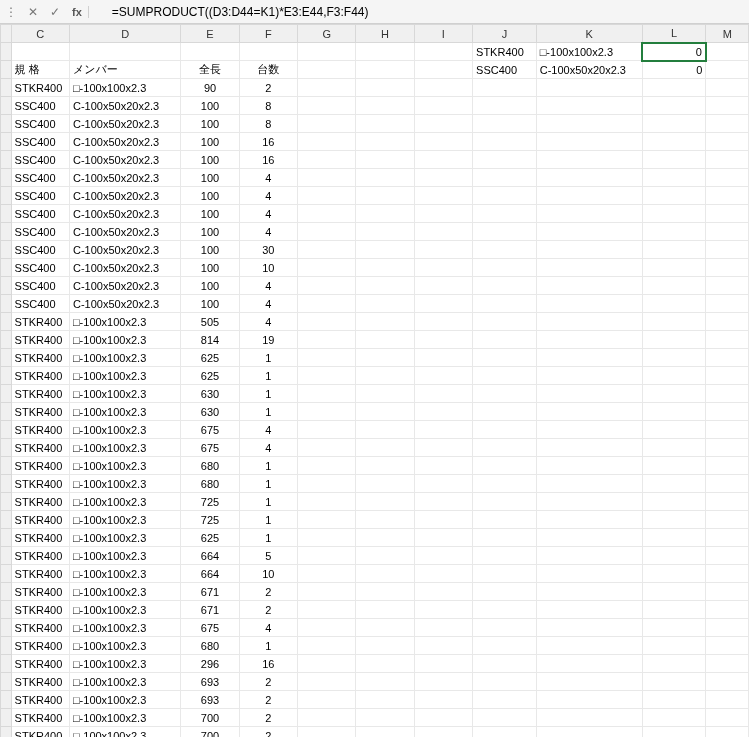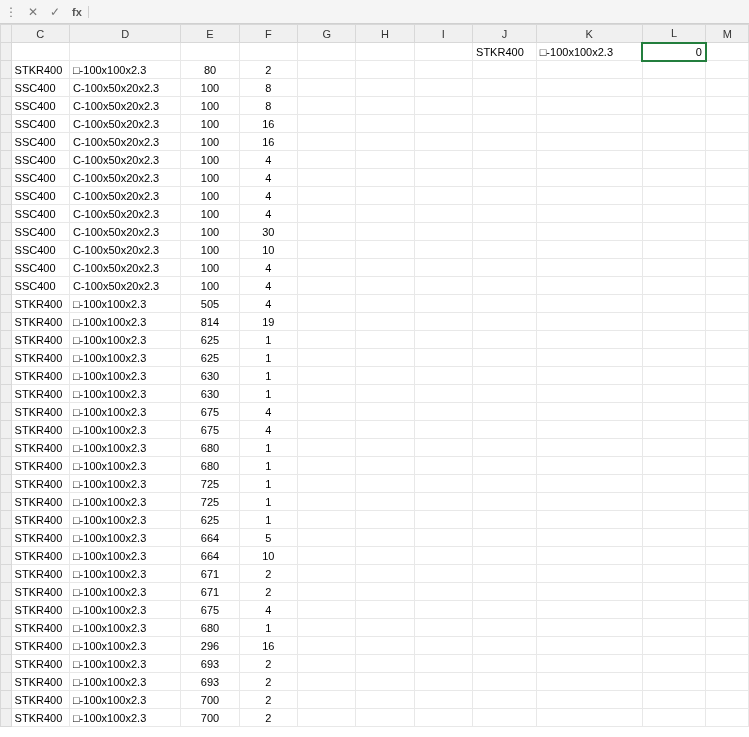--- a/index.html
+++ b/index.html
@@ -90,20 +90,21 @@
     }
   </style>
 </head>
 <body>
 
 <div class="formula-bar">
   <span class="fb-btn">⋮</span>
   <span class="fb-btn">✕</span>
   <span class="fb-btn">✓</span>
   <span class="fb-fx">fx</span>
+  <span class="fb-formula">=SUMPRODUCT((D3:D44=K1)*E3:E44,F3:F44)</span>
 </div>
 
 <div class="grid-wrap">
   <table class="grid">
     <thead>
       <tr>
         <th class="row-head"></th>
         <th class="col-C">C</th>
         <th class="col-D">D</th>
         <th class="col-E">E</th>
@@ -127,25 +128,39 @@
         <td></td>
         <td></td>
         <td></td>
         <td></td>
         <td>STKR400</td>
         <td>□-100x100x2.3</td>
         <td class="num selected-cell">0</td>
         <td></td>
       </tr>
 
+      <tr>
+        <th class="row-head"></th>
+        <td>規 格</td>
+        <td>メンバー</td>
+        <td class="center">全長</td>
+        <td class="center">台数</td>
+        <td></td>
+        <td></td>
+        <td></td>
+        <td>SSC400</td>
+        <td>C-100x50x20x2.3</td>
+        <td class="num">0</td>
+        <td></td>
+      </tr>
     <tr>
           <th class="row-head"></th>
           <td>STKR400</td>
           <td>□-100x100x2.3</td>
-          <td class="center">80</td>
+          <td class="center">90</td>
           <td class="center">2</td>
           <td></td>
           <td></td>
           <td></td>
           <td></td>
           <td></td>
           <td></td>
           <td></td>
         </tr>
         <tr>

